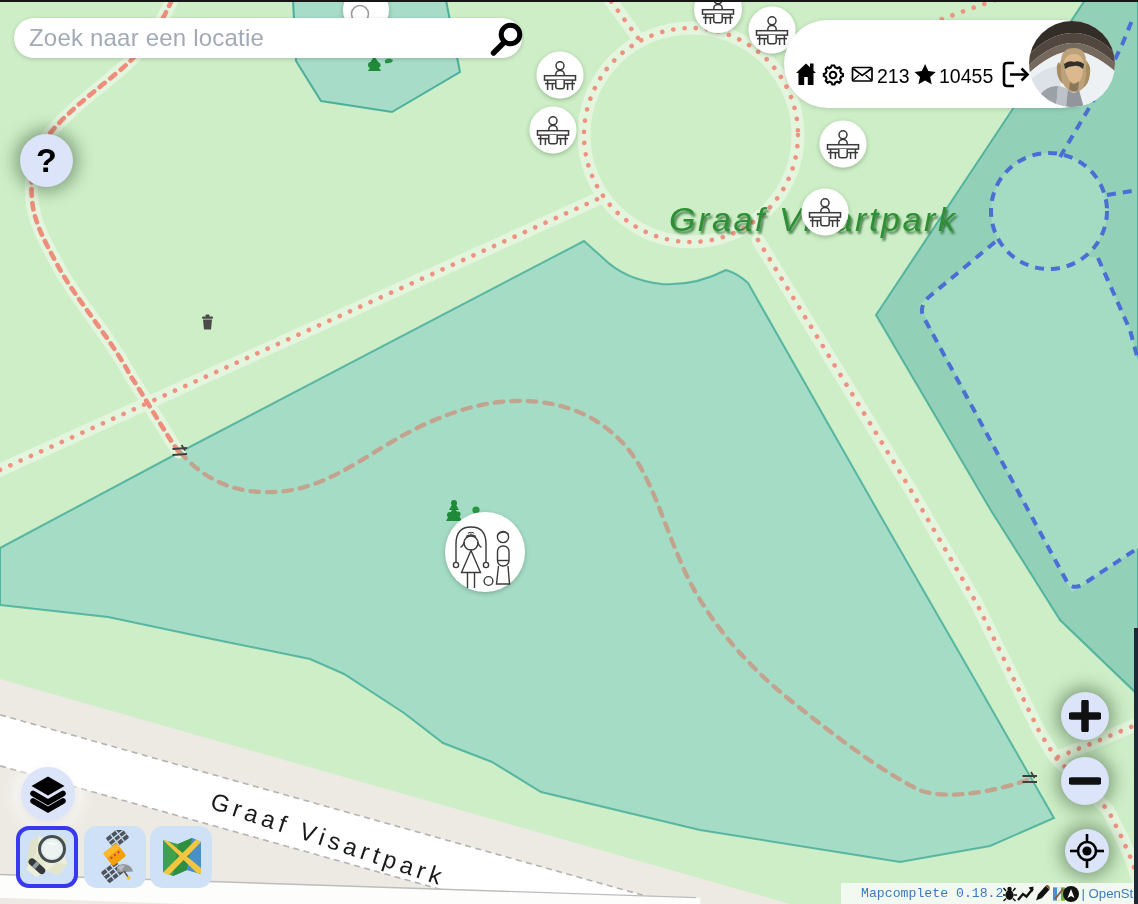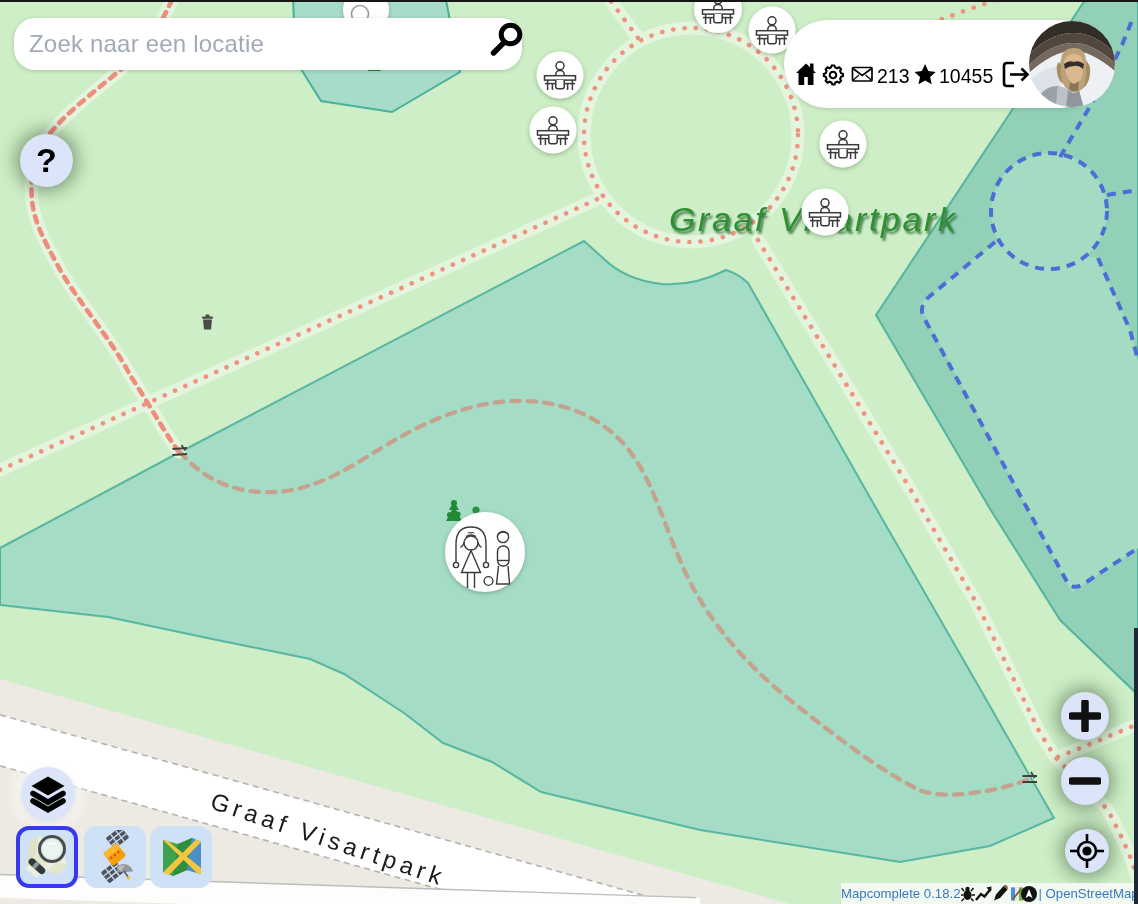--- a/index.html
+++ b/index.html
@@ -192,21 +192,21 @@
       <circle cx="503" cy="537" r="5.6"></circle>
       <path d="M497.8,534.5 q5.5,-4.5 10.8,-0.5" stroke-width="1.2"></path>
       <rect x="497.5" y="546" width="11.5" height="20" rx="5.5"></rect>
       <line x1="497.5" y1="560.5" x2="509" y2="560.5"></line>
       <path d="M498.5,566 L496.5,584 L509.5,584 L508,566"></path>
       <circle cx="488.5" cy="581" r="4.4"></circle>
     </g>
   </g>
 </svg>
 
-<div style="position:absolute;left:14px;top:18px;width:508px;height:52px;background:#fff;border-radius:21px;box-shadow:0 1px 4px rgba(0,0,0,0.18);display:flex;align-items:center;">
+<div style="position:absolute;left:14px;top:18px;width:508px;height:40px;background:#fff;border-radius:21px;box-shadow:0 1px 4px rgba(0,0,0,0.18);display:flex;align-items:center;">
   <span style="margin-left:15px;font-size:24px;color:#a2aab6;letter-spacing:0.2px;">Zoek naar een locatie</span>
 
   <svg width="44" height="44" viewBox="0 0 44 44" style="position:absolute;right:-6px;top:-3px;">
     <circle cx="26.5" cy="19.5" r="9.3" fill="none" stroke="#000" stroke-width="5"></circle>
     <line x1="19.5" y1="28" x2="9.5" y2="38" stroke="#000" stroke-width="5.4" stroke-linecap="round"></line>
   </svg>
 </div>
 
 <div class="circbtn" style="left:20px;top:134px;width:53px;height:53px;">
   <span style="font-size:34px;font-weight:bold;color:#000;">?</span>
@@ -341,21 +341,21 @@
     <circle cx="20" cy="20" r="9" fill="none" stroke="#000" stroke-width="2.6"></circle>
     <circle cx="20" cy="20" r="4.6" fill="#000"></circle>
     <line x1="20" y1="3" x2="20" y2="11" stroke="#000" stroke-width="2.6"></line>
     <line x1="20" y1="29" x2="20" y2="37" stroke="#000" stroke-width="2.6"></line>
     <line x1="3" y1="20" x2="11" y2="20" stroke="#000" stroke-width="2.6"></line>
     <line x1="29" y1="20" x2="37" y2="20" stroke="#000" stroke-width="2.6"></line>
   </svg>
 </div>
 
 <div style="position:absolute;left:841px;top:883px;width:297px;height:21px;background:rgba(244,249,241,0.96);display:flex;align-items:center;font-size:13.2px;color:#3b79c2;white-space:nowrap;">
-  <span style="margin-left:0;">Mapcomplete 0.18.2</span>
+  <span style="margin-left:20px;font-family:Liberation Mono, monospace;">Mapcomplete 0.18.2</span>
   <svg width="76" height="18" viewBox="0 0 76 18" style="margin-left:0px;flex-shrink:0;">
     <ellipse cx="6.5" cy="10" rx="4" ry="5" fill="#111"></ellipse>
     <circle cx="6.5" cy="4" r="2.2" fill="#111"></circle>
     <path d="M3,6 L0.5,3 M10,6 L12.5,3 M2.5,10 H-1 M10.5,10 H14 M3,13.5 L0.5,16 M10,13.5 L12.5,16" stroke="#111" stroke-width="1.5"></path>
     <path d="M15,15 L20,9 L23.5,11.5 L30,3.5" stroke="#111" stroke-width="2.4" fill="none"></path>
     <path d="M30.5,1.5 L25.5,2.5 L29.5,7 Z" fill="#111"></path>
     <path d="M33,15.5 L35,9.5 L42.5,1 L46.5,4.5 L39,13 Z" fill="#111"></path>
     <path d="M42.5,1 Q44,-1 45.5,0.5 Q47.5,2 46.5,4.5 Z" fill="#8a5a2a"></path>
     <rect x="50" y="2.5" width="12" height="13" fill="#f5c518"></rect>
     <path d="M50,2.5 h4 v13 h-4 Z" fill="#4a90d9"></path>

